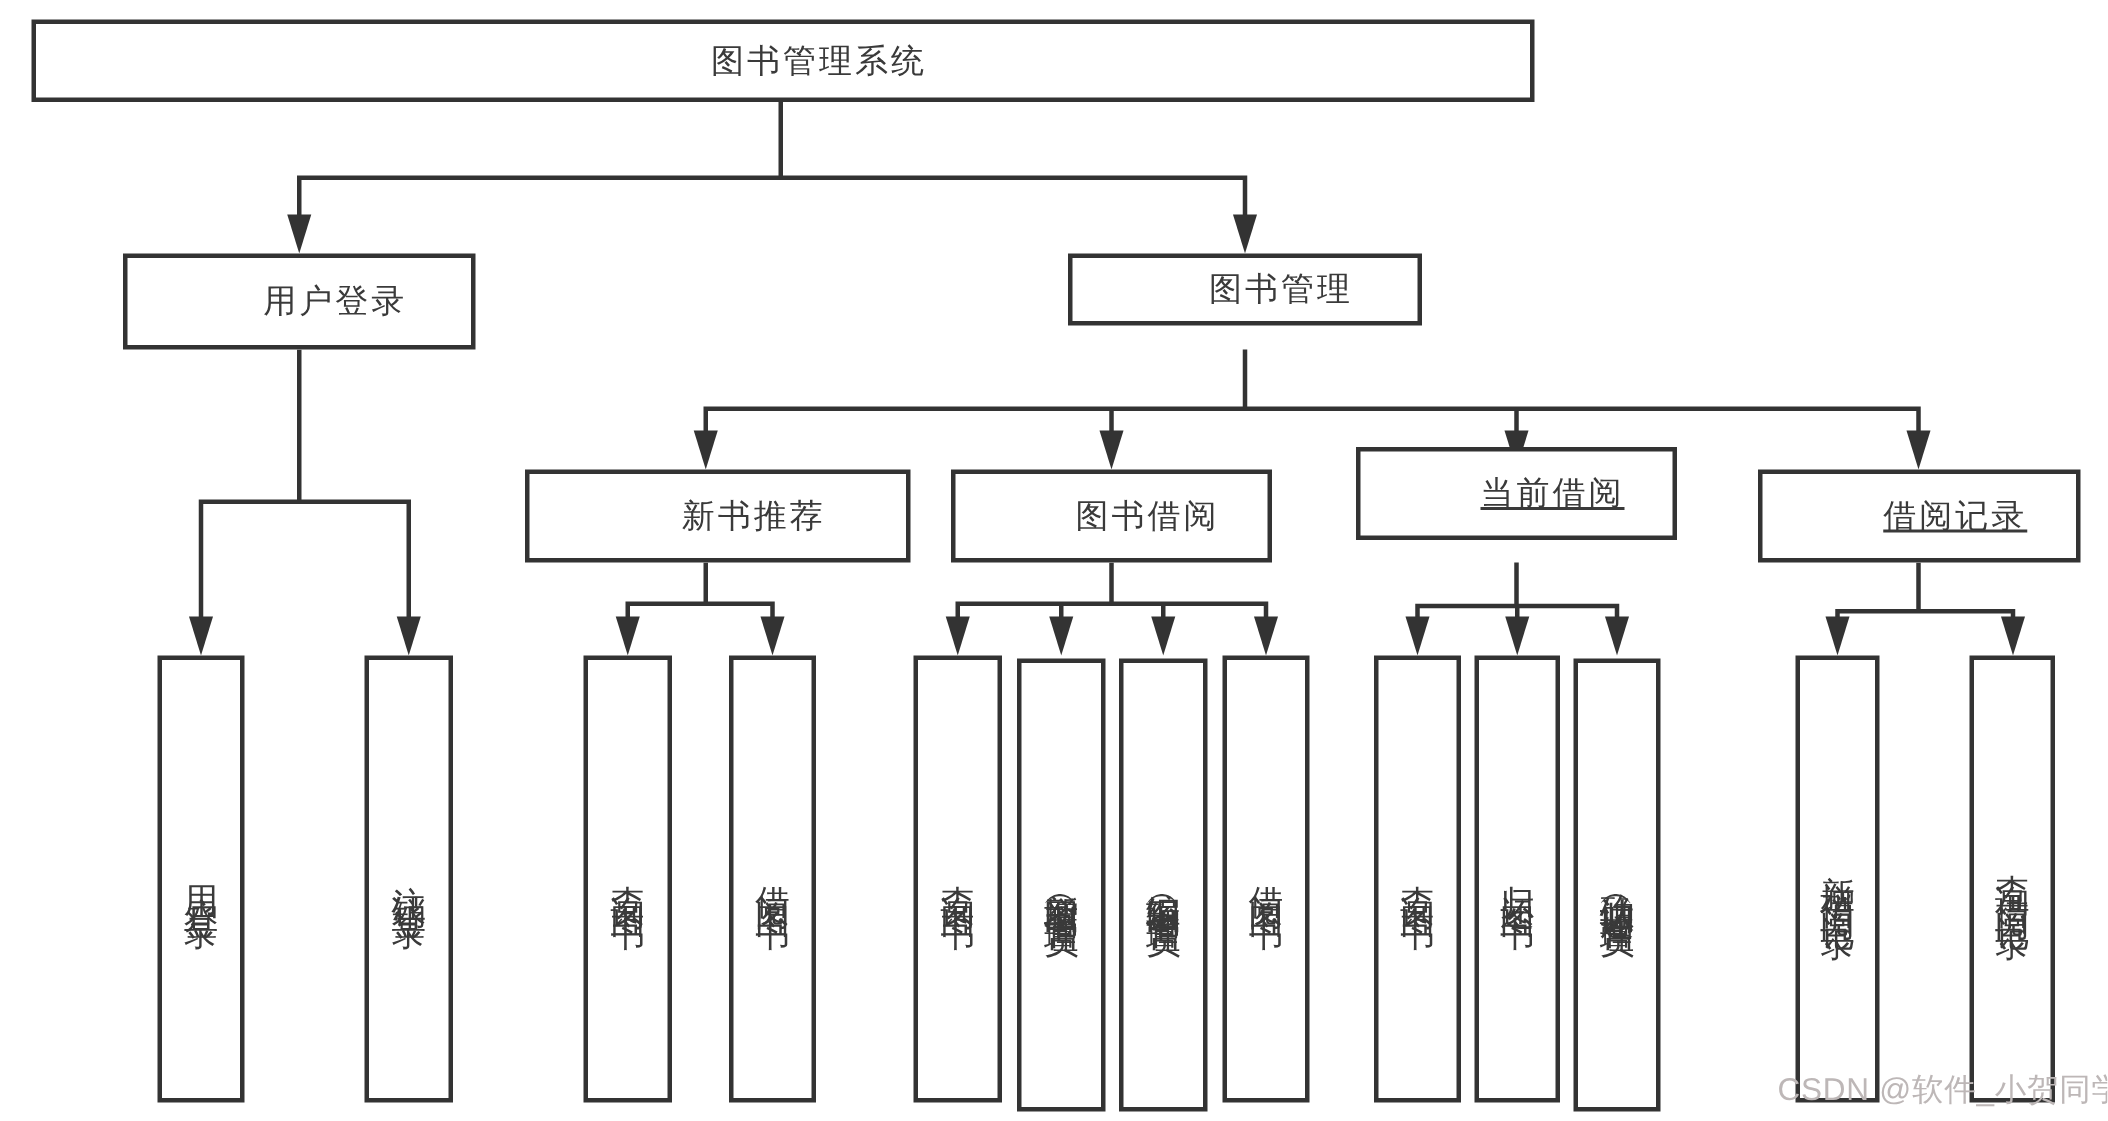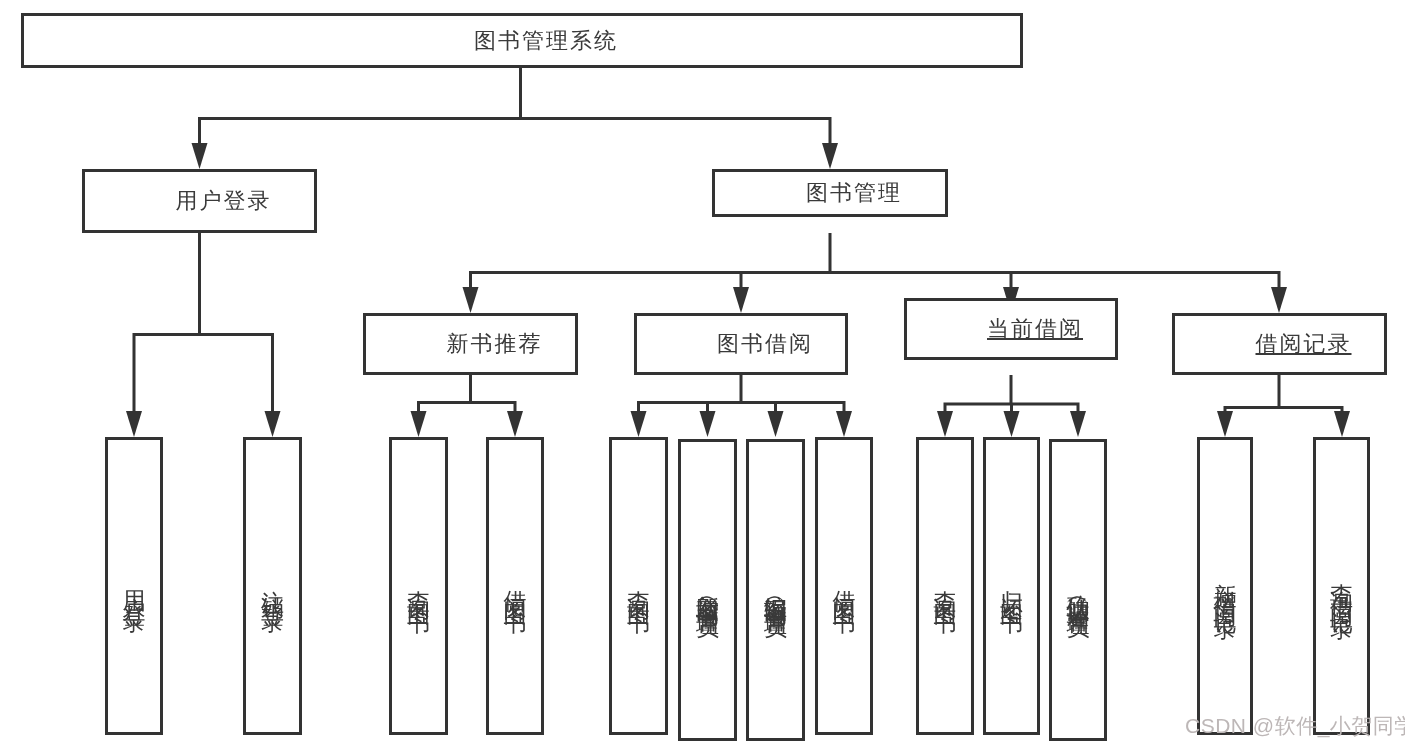--- a/index.html
+++ b/index.html
@@ -111,21 +111,21 @@
       <polygon points="1217,411 1233,411 1225,437"></polygon>
       <polygon points="1334,411 1350,411 1342,437"></polygon>
     </g>
   </svg>
 
   <div class="node hbox" style="left:21px; top:13px; width:1002px; height:55px;">图书管理系统</div>
 
   <div class="node hbox" style="left:82px; top:169px; width:235px; height:64px;">用户登录</div>
   <div class="node hbox" style="left:712px; top:169px; width:236px; height:48px;">图书管理</div>
 
-  <div class="node hbox" style="left:363px; top:313px; width:215px; height:62px;">新书推荐</div>
+  <div class="node hbox" style="left:350px; top:313px; width:257px; height:62px;">新书推荐</div>
   <div class="node hbox" style="left:634px; top:313px; width:214px; height:62px;">图书借阅</div>
   <div class="node hbox" style="left:904px; top:298px; width:214px; height:62px;text-decoration:underline;">当前借阅</div>
   <div class="node hbox" style="left:1172px; top:313px; width:215px; height:62px;text-decoration:underline;">借阅记录</div>
 
   <div class="node vbox" style="left:105px; top:437px; width:58px; height:298px;">用户登录</div>
   <div class="node vbox" style="left:243px; top:437px; width:59px; height:298px;">注销登录</div>
 
   <div class="node vbox" style="left:389px; top:437px; width:59px; height:298px;">查询图书</div>
   <div class="node vbox" style="left:486px; top:437px; width:58px; height:298px;">借阅图书</div>
 

